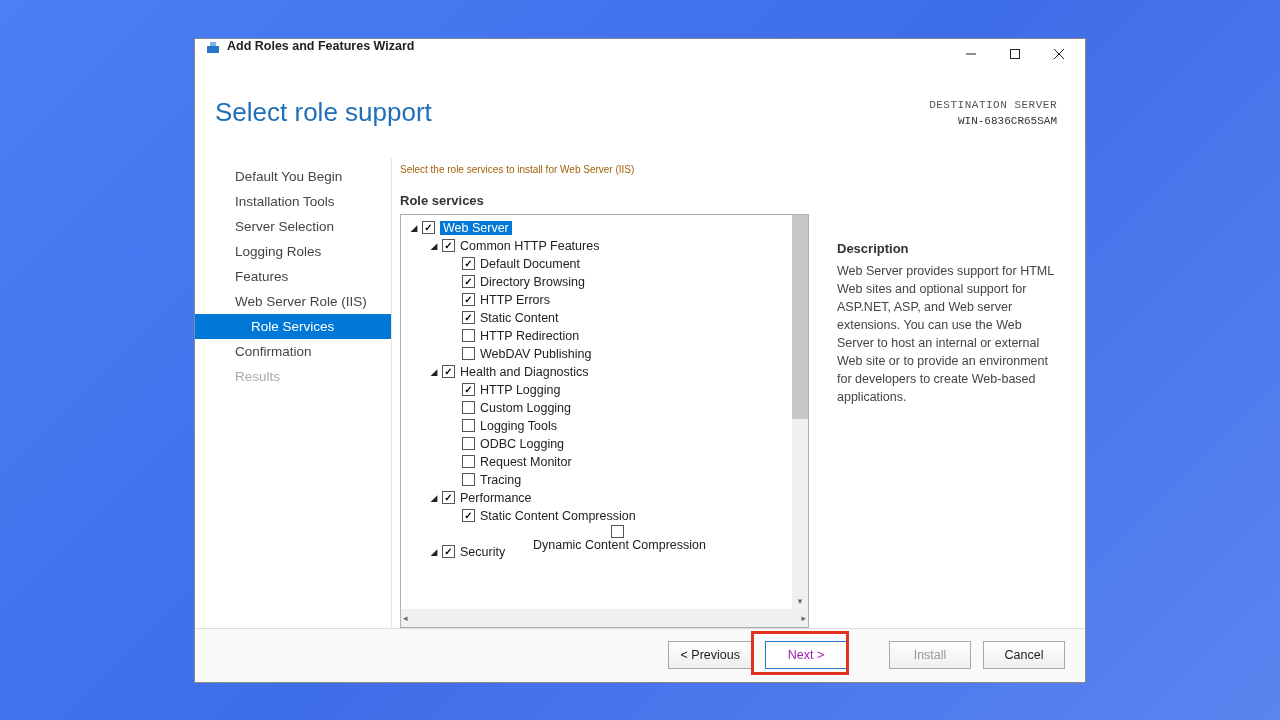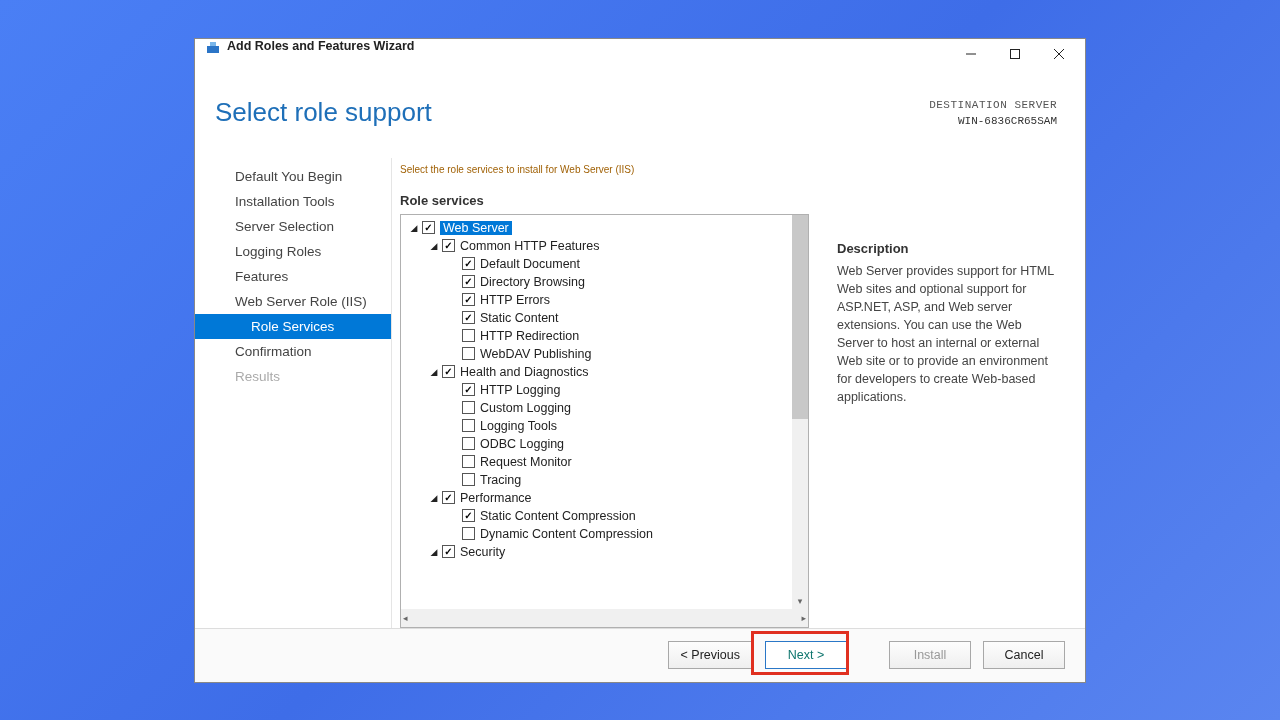--- a/index.html
+++ b/index.html
@@ -179,21 +179,21 @@
     min-width: 82px;
     height: 28px;
     border: 1px solid #a8a8a8;
     background: linear-gradient(#fdfdfd,#efefef);
     font-size: 12.5px;
     color: #222;
     padding: 0 12px;
     cursor: default;
     display: inline-flex; align-items: center; justify-content: center;
   }
-  .btn.primary { border: 1px solid #2a77c7; background: #fff; color: #0f766e; }
+  .btn.primary { border: 1px solid #2a77c7; background: #fff; color: #a21caf; }
   .btn.disabled { color: #999; }
   .highlight-box {
     position: absolute;
     border: 3px solid #e03020;
     background: transparent;
     pointer-events: none;
   }
 </style>
 </head>
 <body>
@@ -334,21 +334,21 @@
                 <div class="tree-item" style="padding-left: 28px;">
                   <span class="expander">◢</span>
                   <span class="chk checked"></span>
                   <span class="tree-label">Performance</span>
                 </div>
                 <div class="tree-item" style="padding-left: 48px;">
                   <span class="expander empty"></span>
                   <span class="chk checked"></span>
                   <span class="tree-label">Static Content Compression</span>
                 </div>
-                <div class="tree-item" style="padding-left: 48px;">
+                <div class="tree-item" style="padding-left: 48px; flex-direction: column;">
                   <span class="expander empty"></span>
                   <span class="chk"></span>
                   <span class="tree-label">Dynamic Content Compression</span>
                 </div>
                 <div class="tree-item" style="padding-left: 28px;">
                   <span class="expander">◢</span>
                   <span class="chk checked"></span>
                   <span class="tree-label">Security</span>
                 </div>
 

